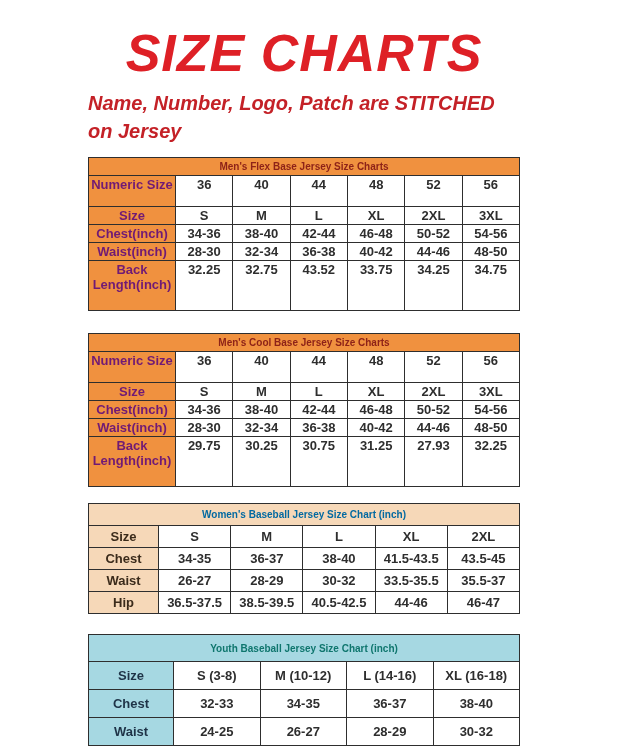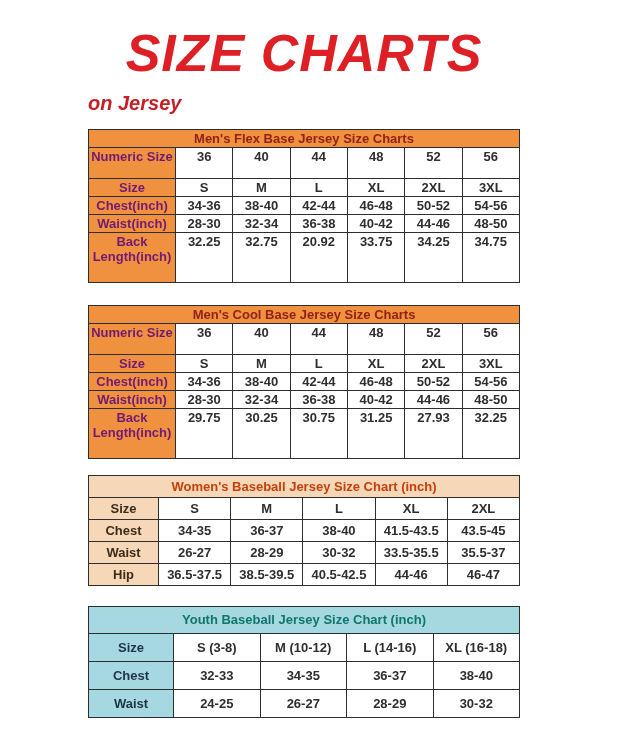--- a/index.html
+++ b/index.html
@@ -37,55 +37,56 @@
   }
   th, td {
     border: 1px solid #2e2e2e;
     text-align: center;
     font-weight: bold;
     font-size: 13px;
     padding: 1px 2px;
     color: #2e2e2e;
     overflow: hidden;
   }
-  th.tbl-title { font-size: 13px; }
+  th.tbl-title { font-size: 10px; }
 
   
   .t-orange { margin-bottom: 22px; }
   .t-orange th.tbl-title { background: #F0913F; color: #8E2318; height: 18px; }
   .t-orange td.label { background: #F0913F; color: #701a75; }
   .t-orange td { vertical-align: top; }
   .t-orange tbody tr:nth-child(1) { height: 31px; }
   .t-orange tbody tr:nth-child(2),
   .t-orange tbody tr:nth-child(3),
   .t-orange tbody tr:nth-child(4) { height: 17px; }
   .t-orange tbody tr:nth-child(5) { height: 50px; }
   .t-orange.last { margin-bottom: 16px; }
 
   
   .t-peach { margin-bottom: 20px; }
-  .t-peach th.tbl-title { background: #F6D8B8; color: #c2410c; height: 22px; }
+  .t-peach th.tbl-title { background: #F6D8B8; color: #0369a1; height: 22px; }
   .t-peach td.label { background: #F6D8B8; color: #3B2B1B; }
   .t-peach td { vertical-align: middle; }
   .t-peach tbody tr { height: 22px; }
 
   
   .t-blue { margin-bottom: 0; }
   .t-blue th.tbl-title { background: #A6D8E2; color: #0f766e; height: 27px; }
   .t-blue td.label { background: #A6D8E2; color: #1E3347; }
   .t-blue td { vertical-align: middle; }
   .t-blue tbody tr { height: 28px; }
 </style>
 </head>
 <body>
 
 <div class="page">
   <div class="header">
     <div class="page-title">SIZE CHARTS</div>
     <div class="page-subtitle">
+      <div>Name, Number, Logo, Patch are STITCHED</div>
       <div>on Jersey</div>
     </div>
   </div>
 
   <div class="tables">
 
   <table class="t-orange">
         <colgroup>
           <col style="width: 87px;">
           <col>
@@ -134,21 +135,21 @@
             <td>32-34</td>
             <td>36-38</td>
             <td>40-42</td>
             <td>44-46</td>
             <td>48-50</td>
           </tr>
           <tr>
             <td class="label">Back Length(inch)</td>
             <td>32.25</td>
             <td>32.75</td>
-            <td>20.92</td>
+            <td>43.52</td>
             <td>33.75</td>
             <td>34.25</td>
             <td>34.75</td>
           </tr>
         </tbody>
       </table>
       <table class="t-orange last">
         <colgroup>
           <col style="width: 87px;">
           <col>

